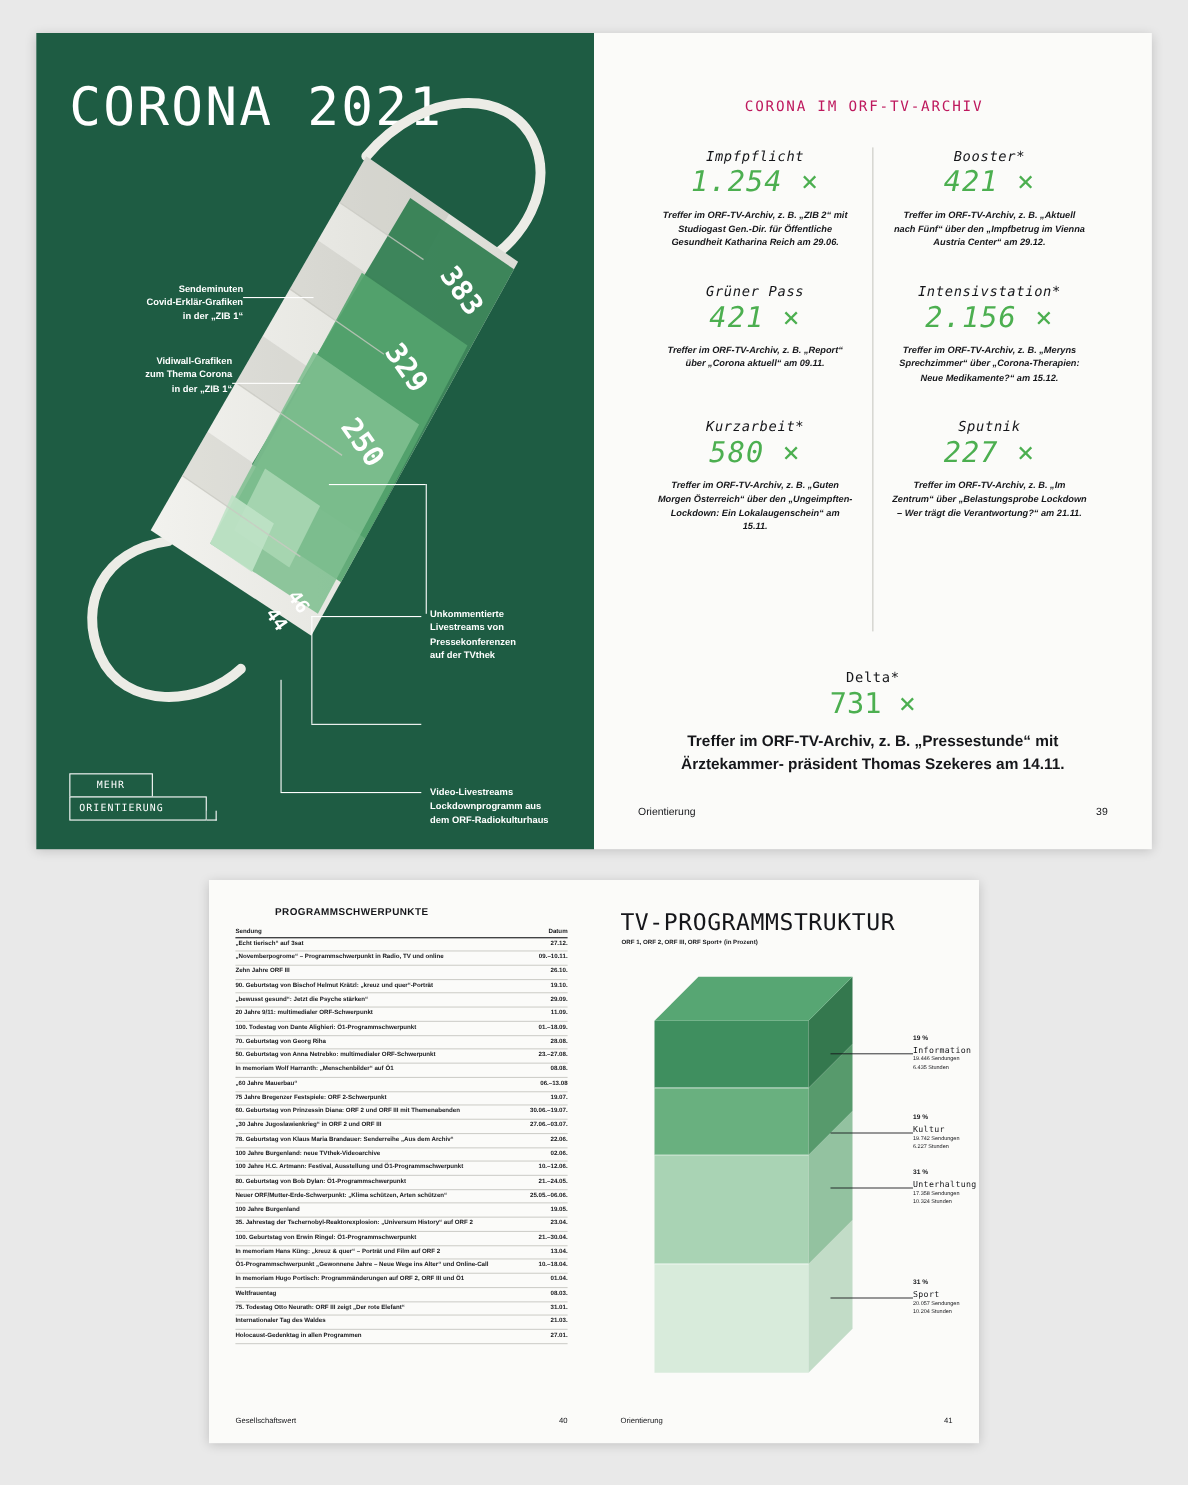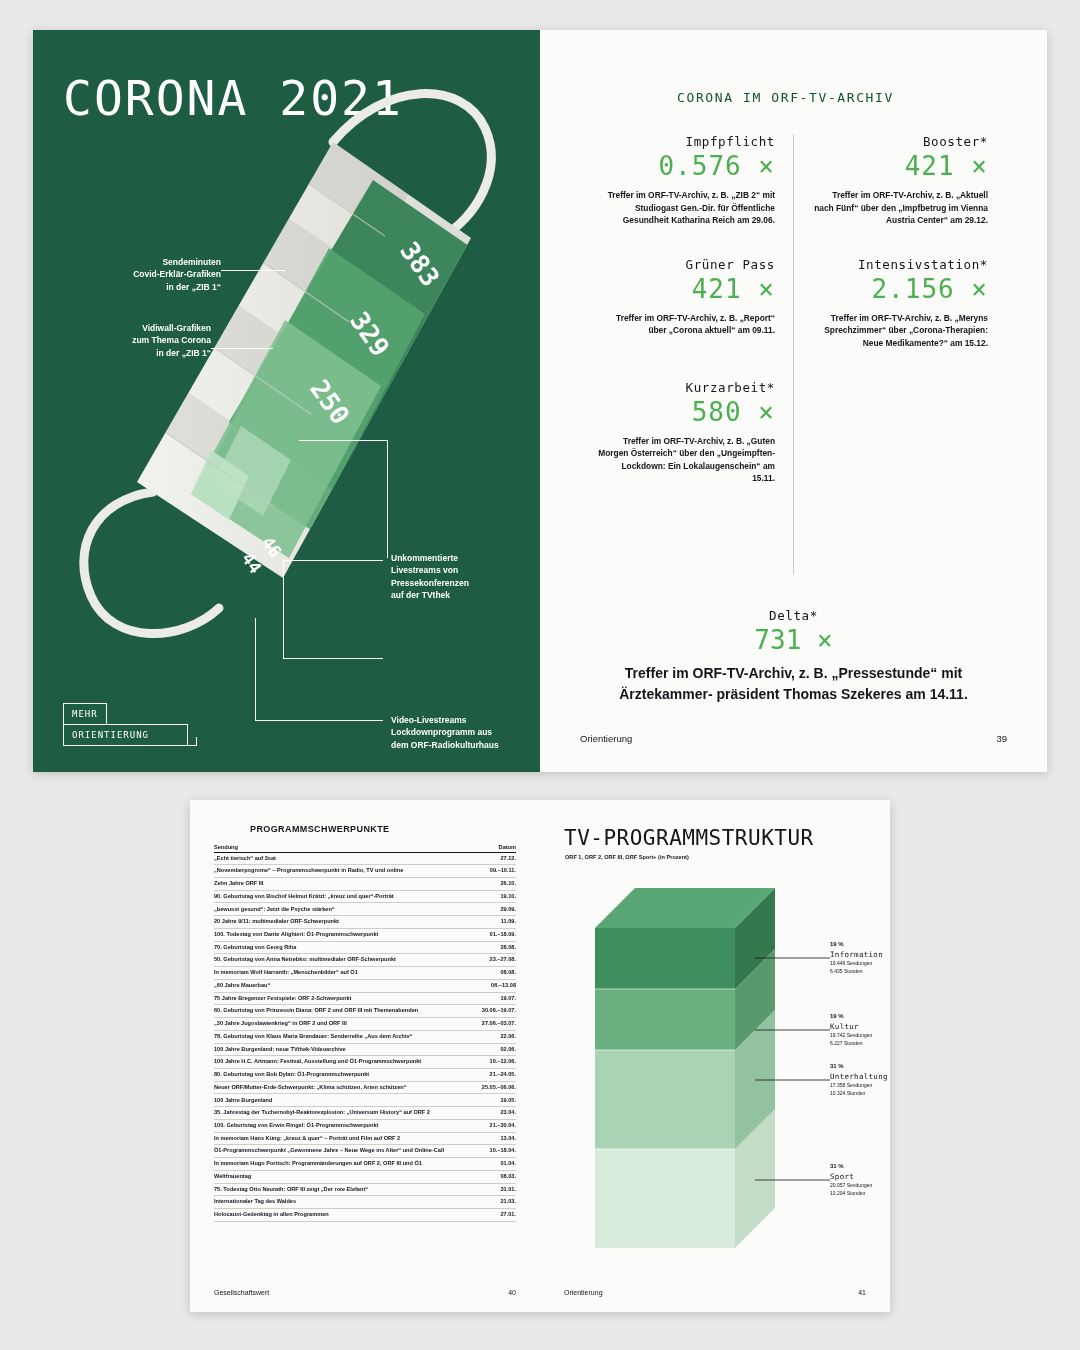--- a/index.html
+++ b/index.html
@@ -27,40 +27,40 @@
   .mask-wrap{position:absolute;left:0;top:0;width:507px;height:742px;}
 
   .callout{position:absolute;color:#ffffff;font-size:8.5px;line-height:1.45;font-weight:bold;}
   .callout.right{text-align:right;}
   .cline{position:absolute;background:#ffffff;height:1px;}
   .cvert{position:absolute;background:#ffffff;width:1px;}
 
   .mehr-box{position:absolute;left:30px;bottom:26px;width:125px;}
   .mehr-box .b1{
     border:1.4px solid #ffffff;color:#ffffff;font-family:"DejaVu Sans Mono",monospace;
-    font-size:9px;letter-spacing:1px;padding:5px 8px;display:inline-block;background:#1e5c43;
+    font-size:9px;letter-spacing:1px;padding:5px 24px;display:inline-block;background:#1e5c43;
   }
   .mehr-box .b2{
     border:1.4px solid #ffffff;color:#ffffff;font-family:"DejaVu Sans Mono",monospace;
     font-size:9px;letter-spacing:1px;padding:5px 8px;display:block;background:#1e5c43;margin-top:-1px;
     position:relative;
   }
   .mehr-box .b2:after{
     content:"";position:absolute;right:-10px;bottom:-1px;width:8px;height:8px;
     border:1.4px solid #ffffff;border-left:none;border-top:none;background:#1e5c43;
   }
 
   
   .archiv-head{
     position:absolute;left:0;right:16px;top:60px;text-align:center;
-    font-family:"DejaVu Sans Mono", monospace;font-size:13px;letter-spacing:1.6px;color:#14532d;
+    font-family:"DejaVu Sans Mono", monospace;font-size:13px;letter-spacing:1.6px;color:#be185d;
   }
   .grid2{position:absolute;left:40px;top:96px;width:427px;}
   .grid2 .row{display:flex;}
-  .cell{width:213px;box-sizing:border-box;padding:8px 18px 22px 18px;text-align:right;}
+  .cell{width:213px;box-sizing:border-box;padding:8px 18px 22px 18px;text-align:center;font-style:italic;}
   .cell .lbl{
     font-family:"DejaVu Sans Mono", monospace;font-size:12.5px;letter-spacing:.6px;
     color:#15161a;margin-bottom:2px;
   }
   .cell .num{
     font-family:"DejaVu Sans Mono", monospace;font-size:26px;letter-spacing:1px;
     color:#4caf50;margin:2px 0 8px 0;
   }
   .cell .desc{font-size:8.4px;line-height:1.5;color:#15161a;font-weight:bold;}
   .vdiv{position:absolute;left:253px;top:104px;width:1px;height:440px;background:#c9c9c4;}
@@ -185,21 +185,21 @@
   </div>
 
   <div class="page" id="p39">
     <div class="archiv-head">CORONA IM ORF-TV-ARCHIV</div>
     <div class="vdiv"></div>
 
     <div class="grid2">
       <div class="row">
         <div class="cell">
           <div class="lbl">Impfpflicht</div>
-          <div class="num">0.576 ×</div>
+          <div class="num">1.254 ×</div>
           <div class="desc">Treffer im ORF-TV-Archiv, z. B. „ZIB 2“ mit Studiogast Gen.-Dir. für Öffentliche Gesundheit Katharina Reich am 29.06.</div>
         </div>
         <div class="cell">
           <div class="lbl">Booster*</div>
           <div class="num">421 ×</div>
           <div class="desc">Treffer im ORF-TV-Archiv, z. B. „Aktuell nach Fünf“ über den „Impfbetrug im Vienna Austria Center“ am 29.12.</div>
         </div>
       </div>
       <div class="row">
         <div class="cell">
@@ -211,20 +211,25 @@
           <div class="lbl">Intensivstation*</div>
           <div class="num">2.156 ×</div>
           <div class="desc">Treffer im ORF-TV-Archiv, z. B. „Meryns Sprechzimmer“ über „Corona-Therapien: Neue Medikamente?“ am 15.12.</div>
         </div>
       </div>
       <div class="row">
         <div class="cell">
           <div class="lbl">Kurzarbeit*</div>
           <div class="num">580 ×</div>
           <div class="desc">Treffer im ORF-TV-Archiv, z. B. „Guten Morgen Österreich“ über den „Ungeimpften-Lockdown: Ein Lokalaugenschein“ am 15.11.</div>
+        </div>
+        <div class="cell">
+          <div class="lbl">Sputnik</div>
+          <div class="num">227 ×</div>
+          <div class="desc">Treffer im ORF-TV-Archiv, z. B. „Im Zentrum“ über „Belastungsprobe Lockdown – Wer trägt die Verantwortung?“ am 21.11.</div>
         </div>
       </div>
     </div>
 
     <div class="wide">
       <div class="lbl">Delta*</div>
       <div class="num">731 ×</div>
       <div class="desc">Treffer im ORF-TV-Archiv, z. B. „Pressestunde“ mit Ärztekammer- präsident Thomas Szekeres am 14.11.</div>
     </div>
 

